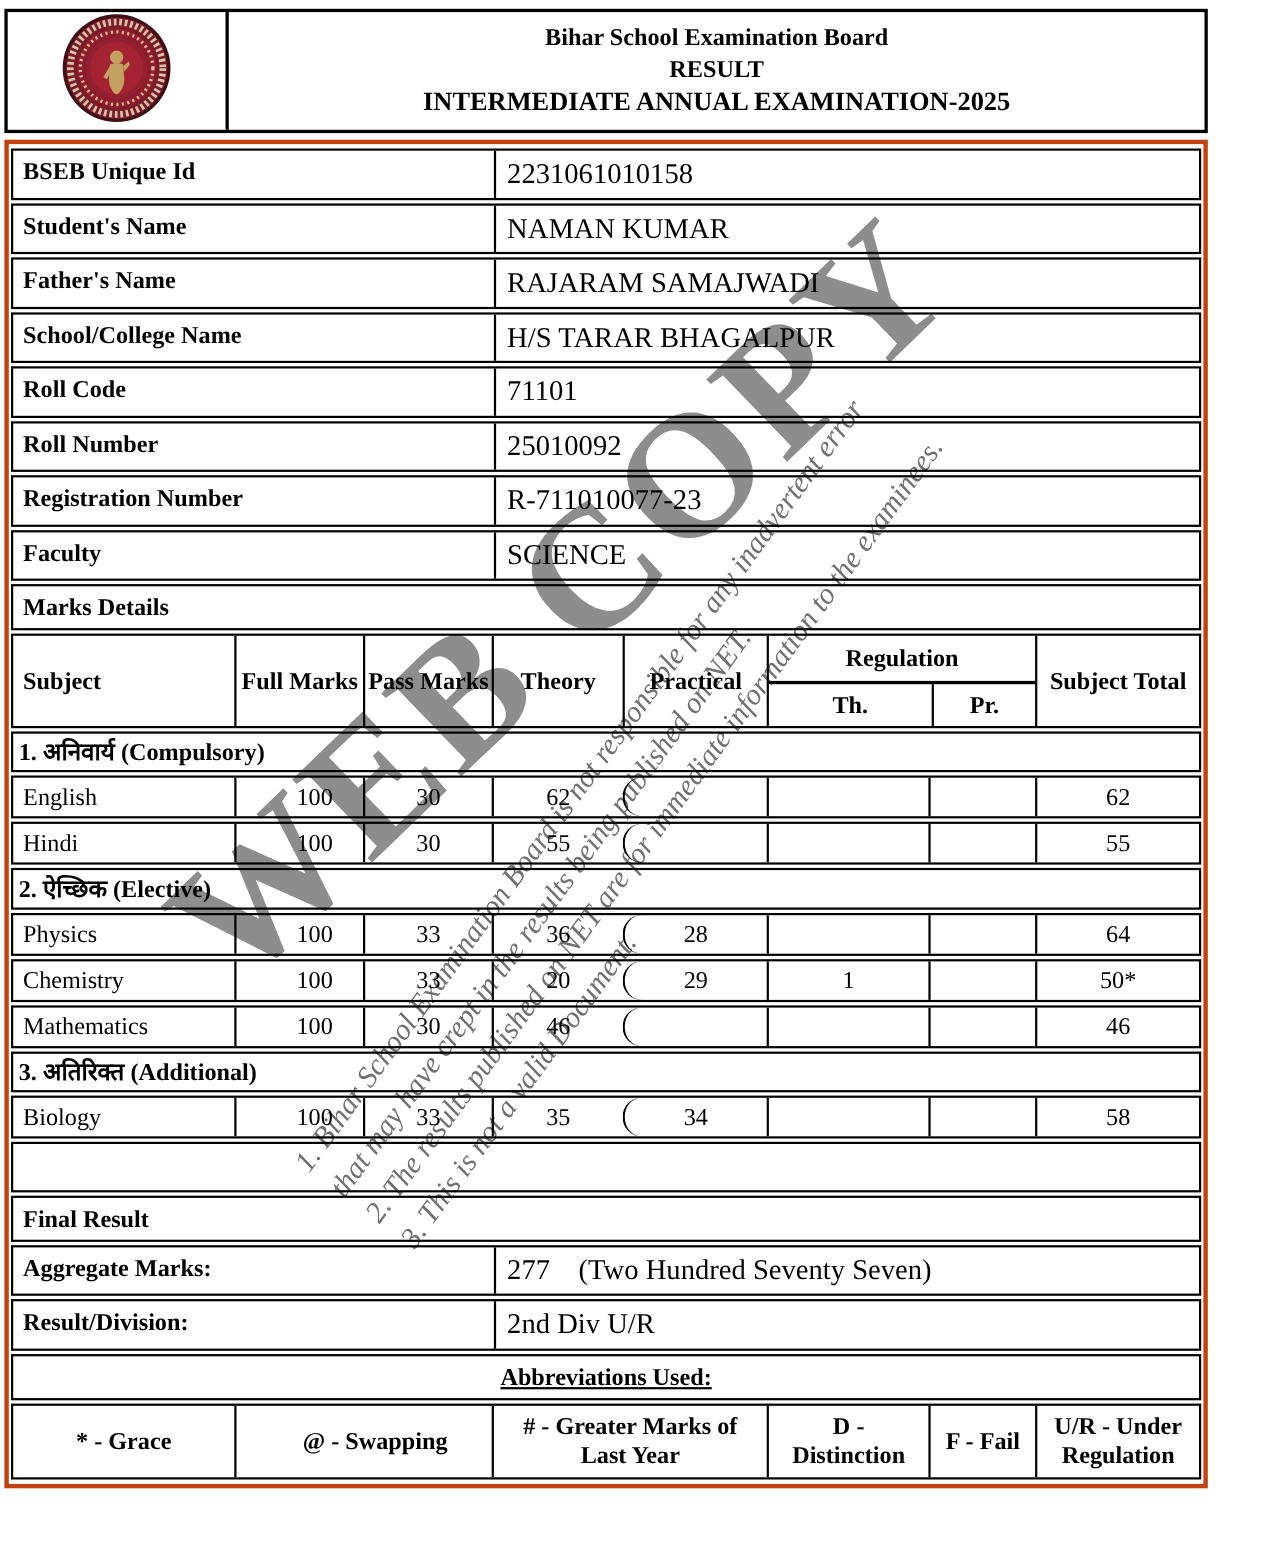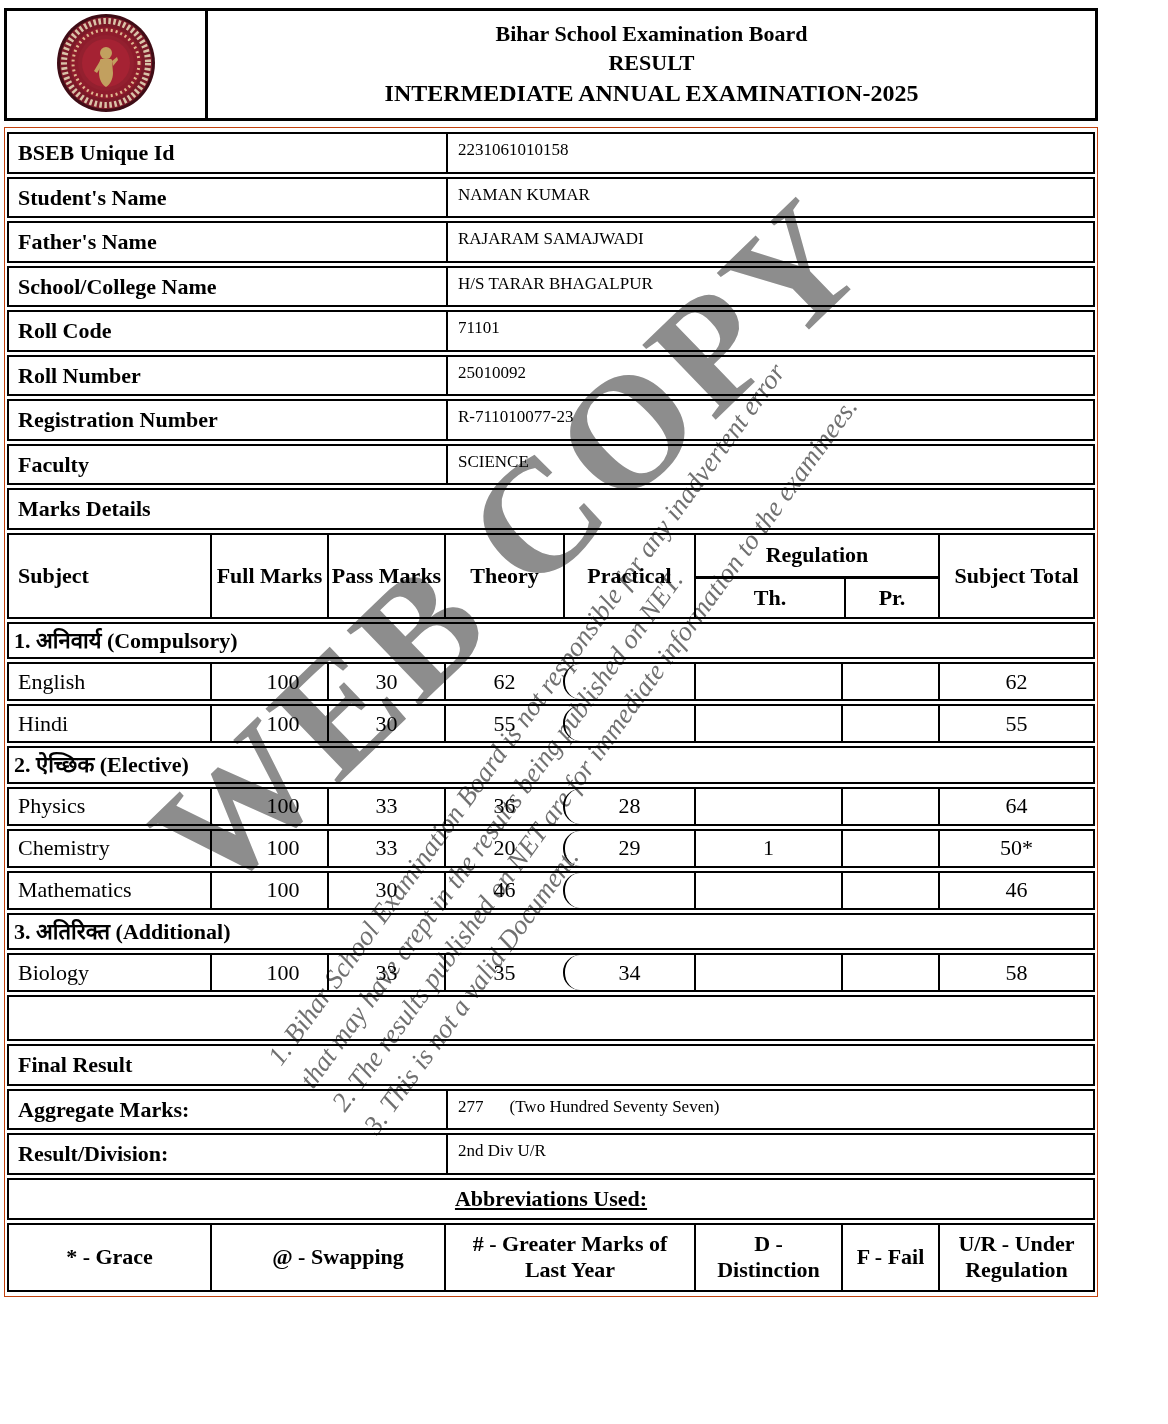--- a/index.html
+++ b/index.html
@@ -13,30 +13,30 @@
   
   .hdr { display:flex; border:3px solid #000; height:113px; box-sizing:border-box; background:transparent; }
   .hdr-logo { width:201px; border-right:3px solid #000; box-sizing:border-box;
               display:flex; align-items:center; justify-content:center; }
   .hdr-title { flex:1; display:flex; flex-direction:column; align-items:center;
                justify-content:center; font-weight:bold; line-height:1.3; text-align:center; }
   .t1,.t2 { font-size:22px; }
   .t3 { font-size:24px; }
 
   
-  .wrap { border:1px solid #c2410c; margin-top:6px; padding:4px 2px; }
+  .wrap { border:4px solid #c2410c; margin-top:6px; padding:4px 2px; }
 
   
   .blk { border:2px solid #000; margin-bottom:3px; display:flex; align-items:stretch;
          box-sizing:border-box; background:transparent; }
   .blk:last-child { margin-bottom:0; }
 
   .lbl { width:437px; box-sizing:border-box; font-weight:bold; font-size:22px;
          padding:5px 4px 5px 9px; line-height:1.25; }
-  .val { flex:1; box-sizing:border-box; border-left:2px solid #000; font-size:17px;
+  .val { flex:1; box-sizing:border-box; border-left:2px solid #000; font-size:26px;
          padding:5px 4px 5px 10px; line-height:1.25; }
   .fullrow { width:100%; box-sizing:border-box; font-size:22px; font-weight:bold;
              padding:5px 6px 5px 9px; line-height:1.25; }
 
   
   .mhead { height:86px; }
   .hc { box-sizing:border-box; border-left:2px solid #000; display:flex; align-items:center;
         justify-content:center; text-align:center; font-weight:bold; font-size:22px; line-height:1.15; }
   .hc:first-child { border-left:none; }
   .c-subject { width:201px; justify-content:flex-start; padding-left:9px; }

